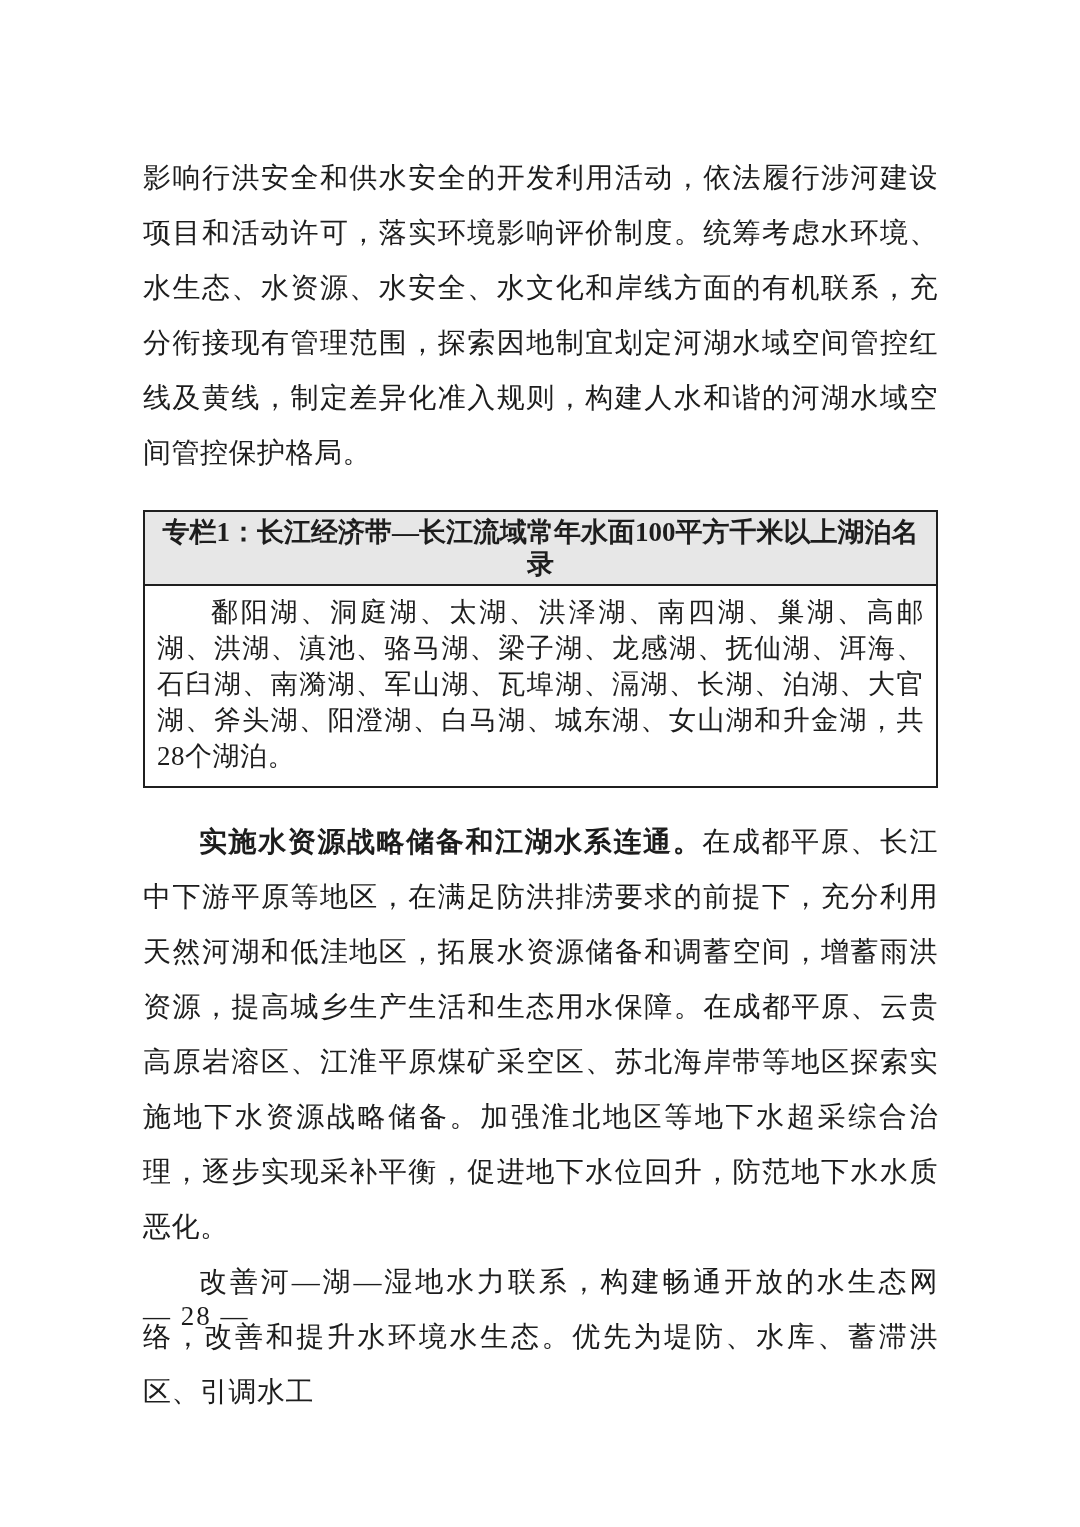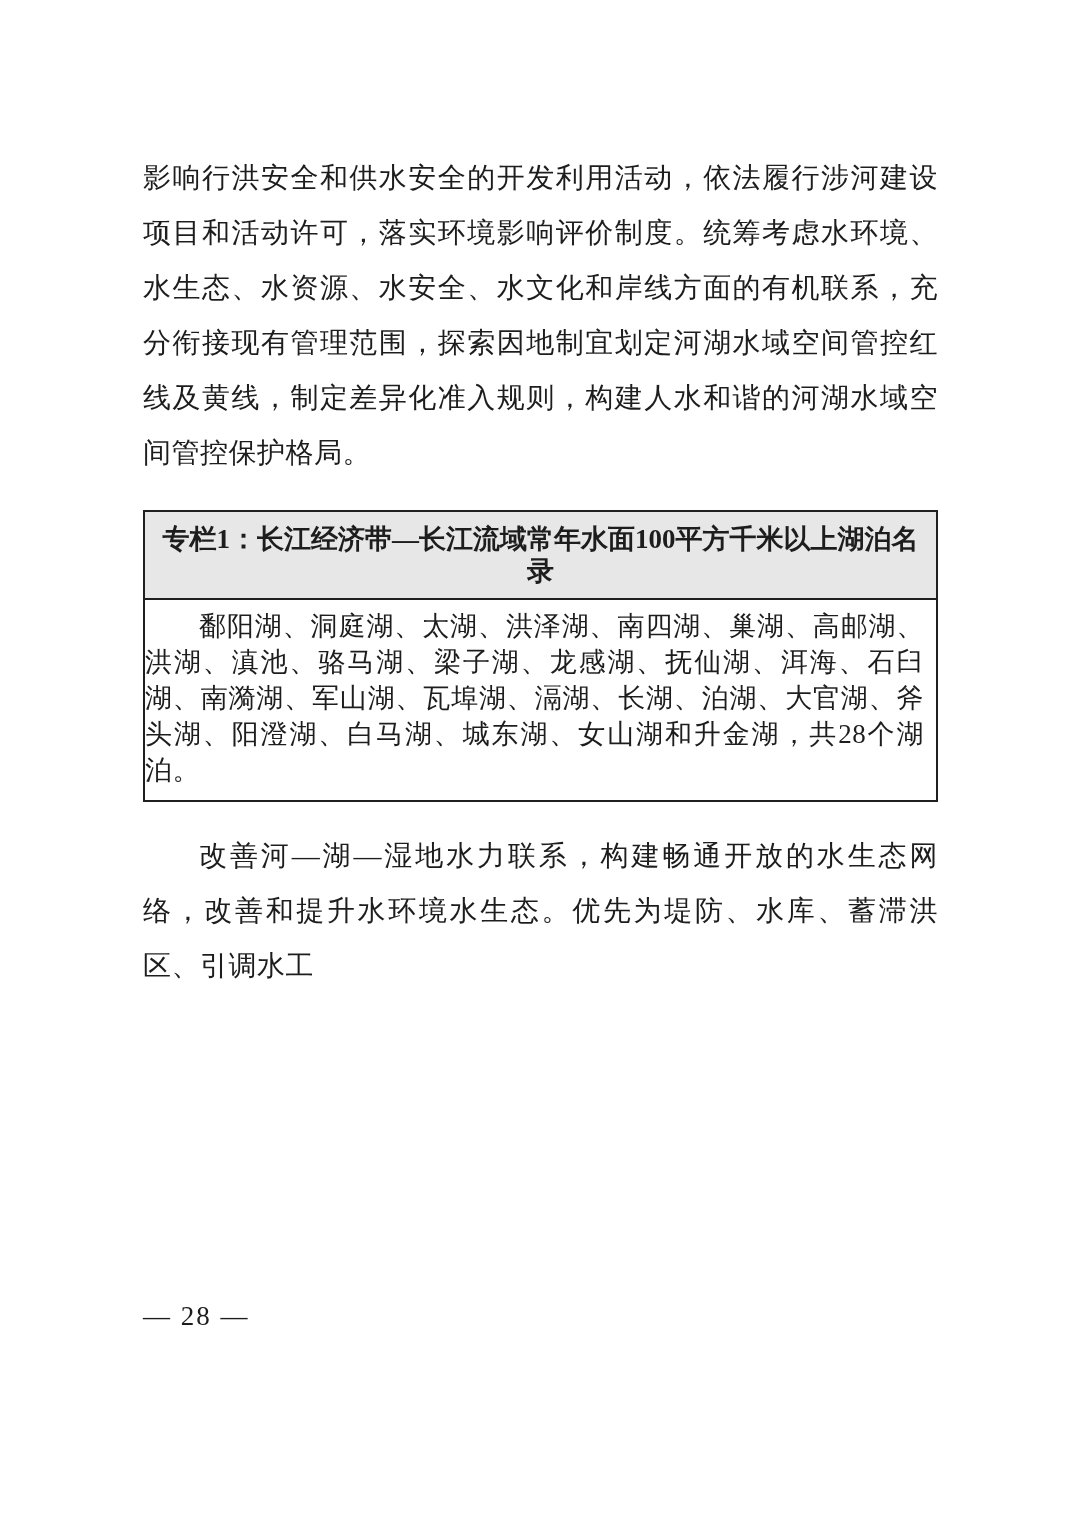--- a/index.html
+++ b/index.html
@@ -36,26 +36,26 @@
     border: 2px solid #1f1f1f;
     margin: 30px 0 26px 0;
   }
   .box-header {
     background: #e7e7e7;
     border-bottom: 2px solid #1f1f1f;
     text-align: center;
     font-weight: bold;
     font-size: 27px;
     line-height: 32px;
-    padding: 11px 8px;
+    padding: 4px 8px;
   }
   .box-body {
     font-size: 27px;
     line-height: 36px;
-    padding: 8px 12px 12px 0;
+    padding: 8px 12px 12px 12px;
     text-align: justify;
     text-indent: 2em;
     letter-spacing: 0.5px;
   }
   .page-number {
     position: absolute;
     left: 143px;
     top: 1296px;
     font-size: 27px;
     line-height: 40px;
@@ -69,19 +69,22 @@
   <div class="content">
 
     <p class="para">影响行洪安全和供水安全的开发利用活动，依法履行涉河建设项目和活动许可，落实环境影响评价制度。统筹考虑水环境、水生态、水资源、水安全、水文化和岸线方面的有机联系，充分衔接现有管理范围，探索因地制宜划定河湖水域空间管控红线及黄线，制定差异化准入规则，构建人水和谐的河湖水域空间管控保护格局。</p>
 
     <div class="special-box">
       <div class="box-header">专栏1：长江经济带—长江流域常年水面100平方千米以上湖泊名录</div>
       <div class="box-body">鄱阳湖、洞庭湖、太湖、洪泽湖、南四湖、巢湖、高邮湖、洪湖、滇池、骆马湖、梁子湖、龙感湖、抚仙湖、洱海、石臼湖、南漪湖、军山湖、瓦埠湖、滆湖、长湖、泊湖、大官湖、斧头湖、阳澄湖、白马湖、城东湖、女山湖和升金湖，共28个湖泊。</div>
     </div>
 
 
+    <p class="para indent">
+      <span class="bold-lead">实施水资源战略储备和江湖水系连通。</span><span>在成都平原、长江中下游平原等地区，在满足防洪排涝要求的前提下，充分利用天然河湖和低洼地区，拓展水资源储备和调蓄空间，增蓄雨洪资源，提高城乡生产生活和生态用水保障。在成都平原、云贵高原岩溶区、江淮平原煤矿采空区、苏北海岸带等地区探索实施地下水资源战略储备。加强淮北地区等地下水超采综合治理，逐步实现采补平衡，促进地下水位回升，防范地下水水质恶化。</span>
+    </p>
 
     <p class="para indent">改善河—湖—湿地水力联系，构建畅通开放的水生态网络，改善和提升水环境水生态。优先为堤防、水库、蓄滞洪区、引调水工</p>
 
   </div>
 
   <div class="page-number">— 28 —</div>
 </div>
 
 </body></html>

